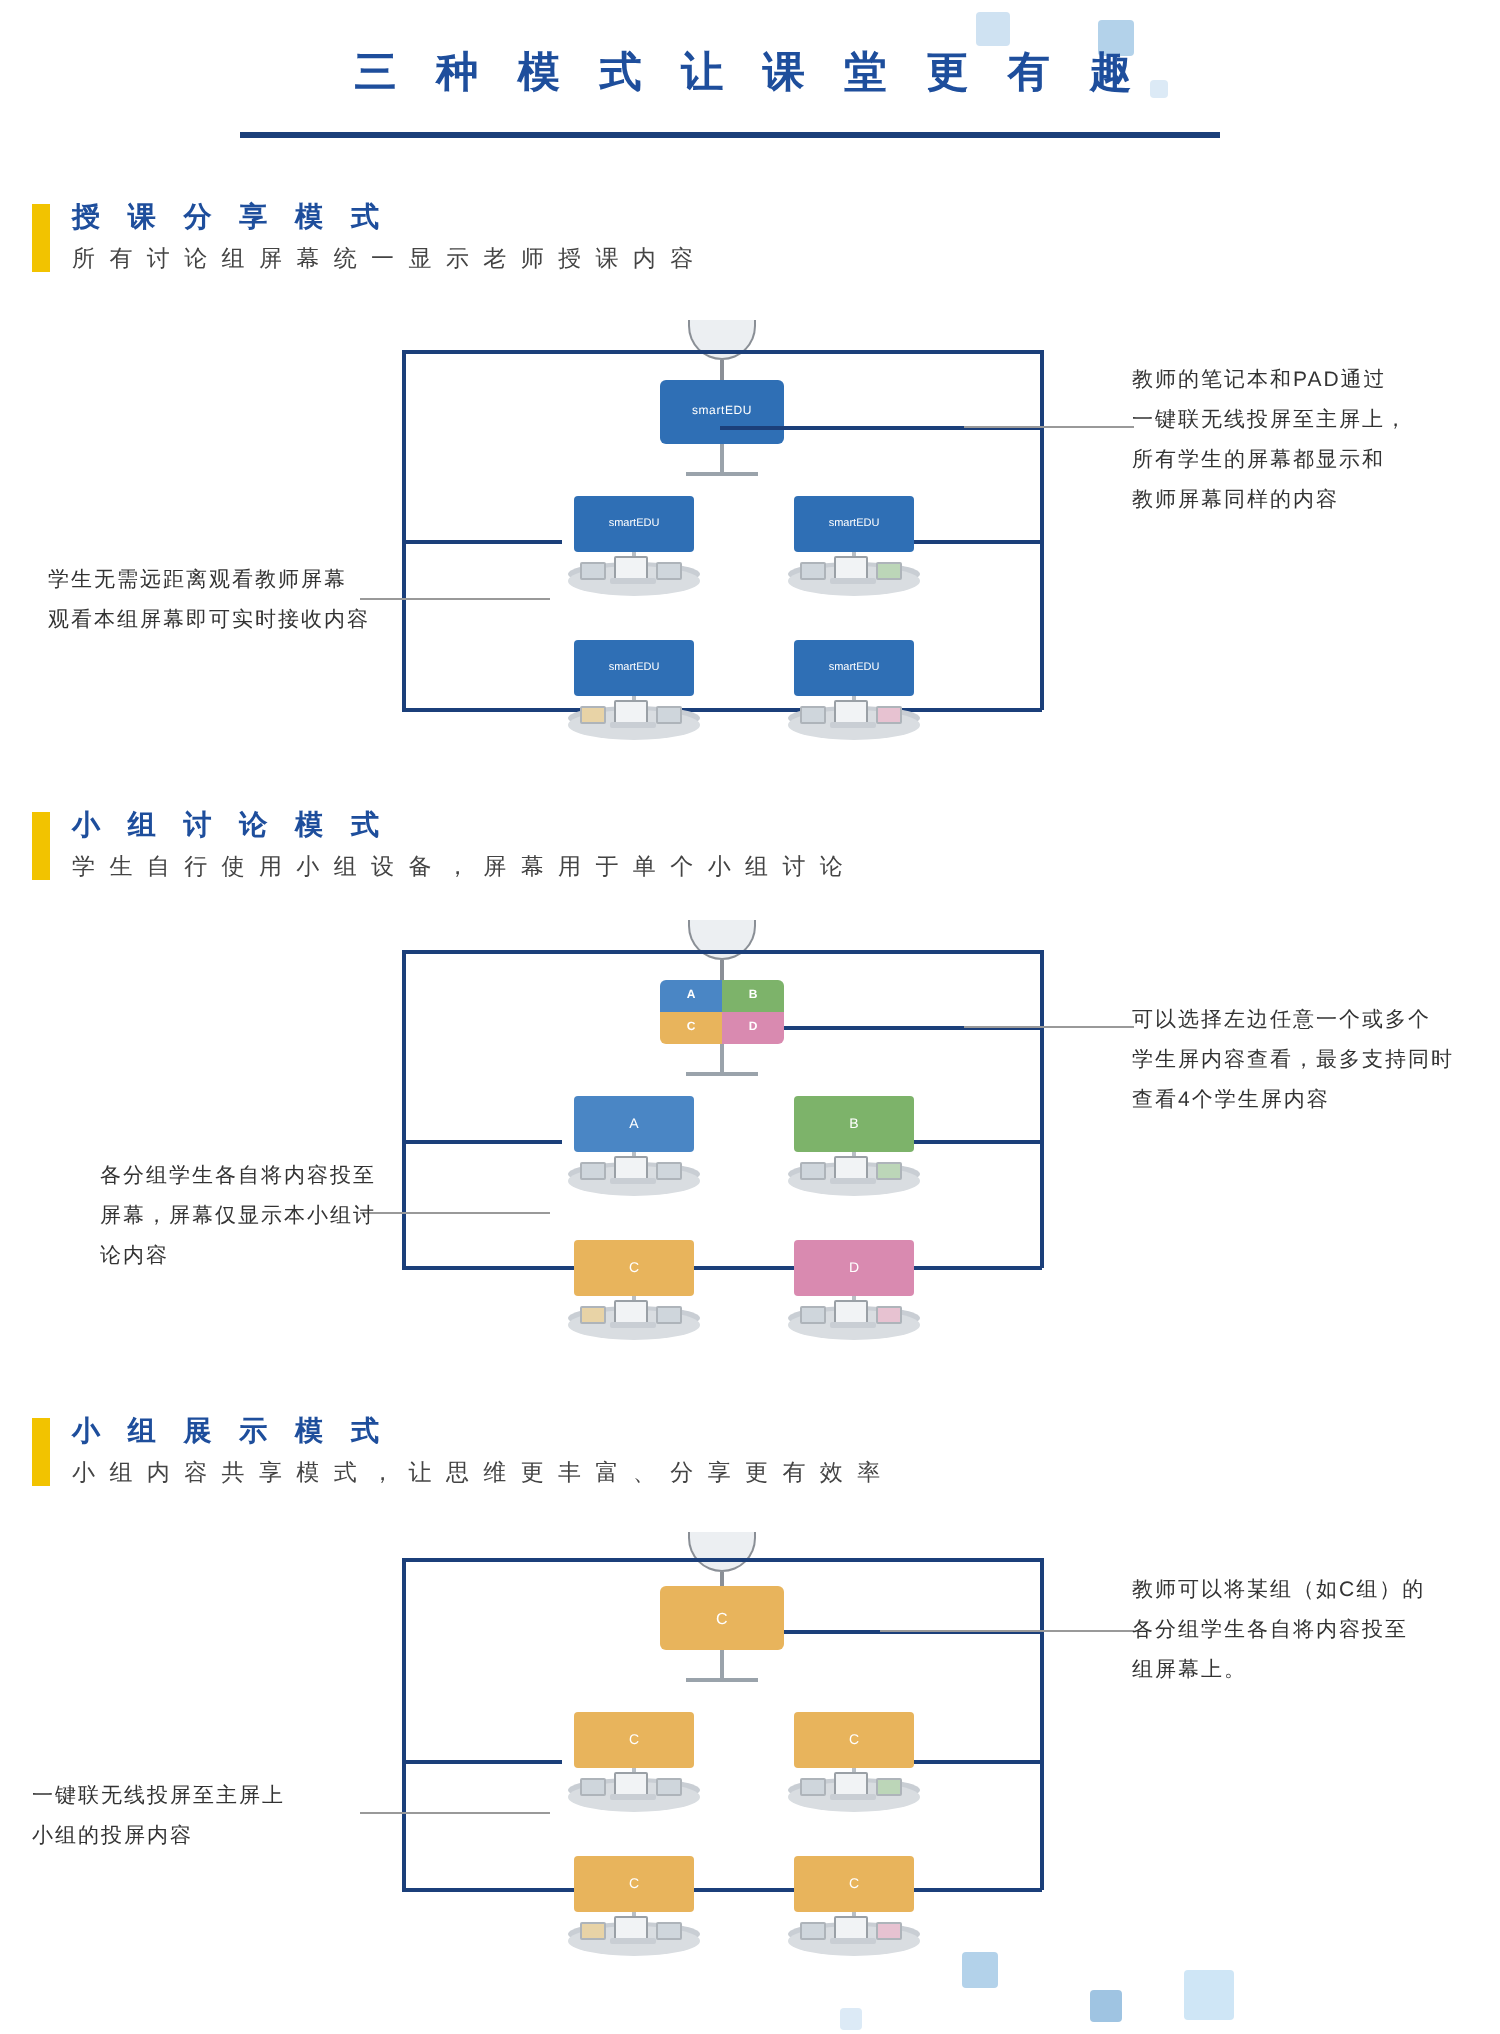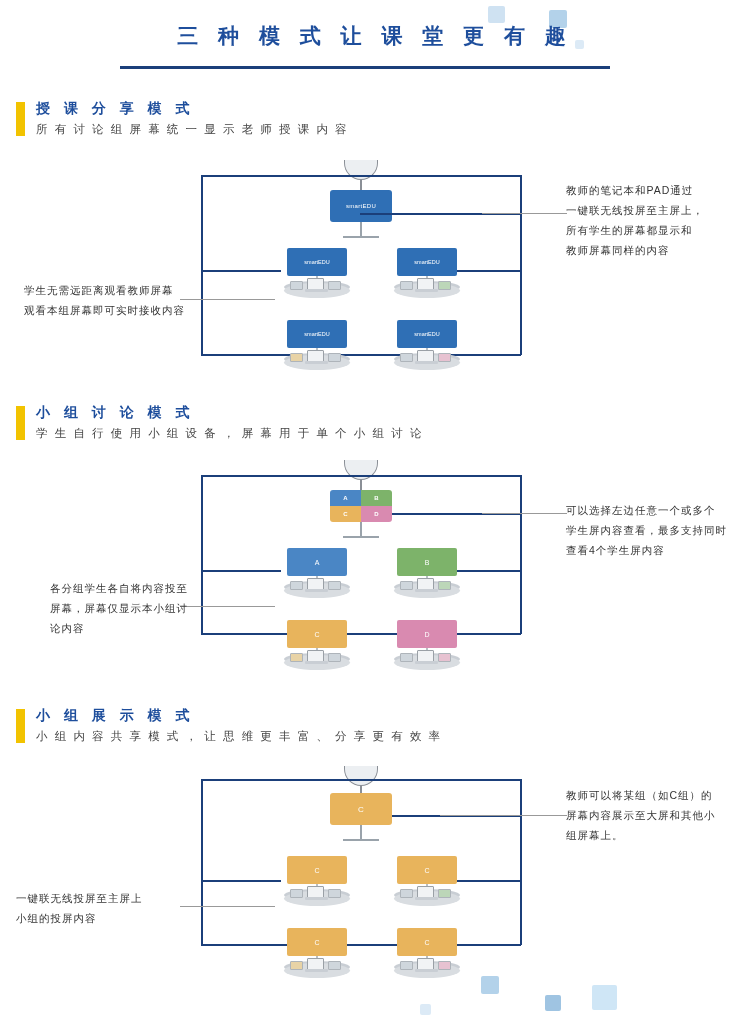--- a/index.html
+++ b/index.html
@@ -368,19 +368,19 @@
     <div class="neck"></div>
     <div class="table-rim"></div>
     <div class="table"></div>
     <div class="pad p1" style="background:#cfd6dc;"></div>
     <div class="lap"></div>
     <div class="pad p3" style="background:#e7c2d1;"></div>
   </div>
 
   <div class="leader" style="left:440px;top:815px;width:127px;"></div>
   <div class="note right" style="left:566px;top:785px;width:180px;white-space:pre-line;">教师可以将某组（如C组）的
-屏幕内容展示至大屏和其他小
+各分组学生各自将内容投至
 组屏幕上。</div>
 
   <div class="leader" style="left:180px;top:906px;width:95px;"></div>
   <div class="note left" style="left:16px;top:888px;width:180px;white-space:pre-line;">一键联无线投屏至主屏上
 小组的投屏内容</div>
 </div>
 
 </body></html>

